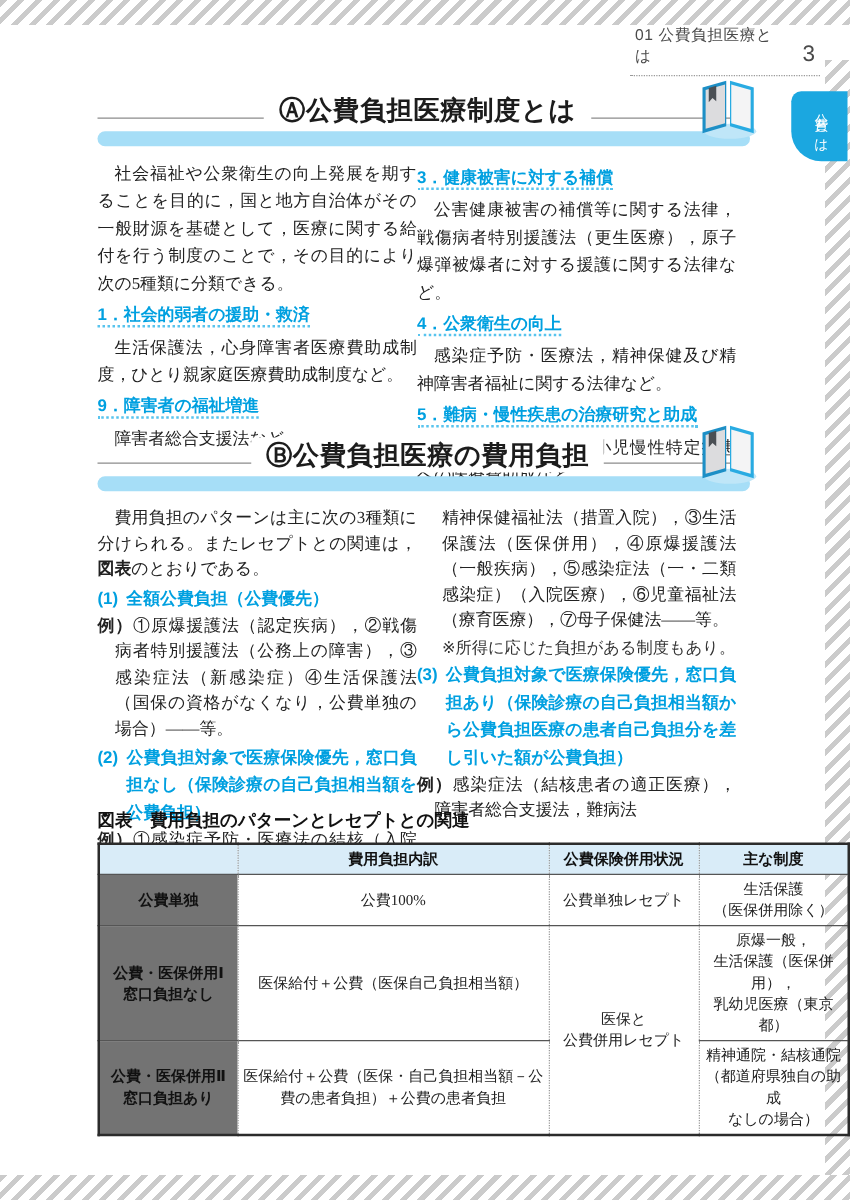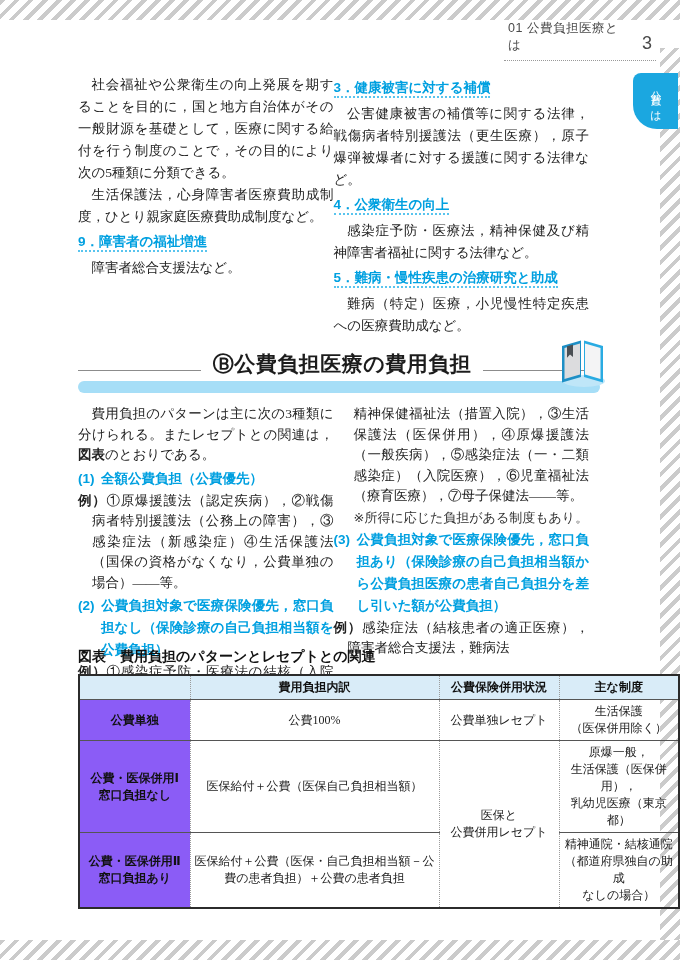--- a/index.html
+++ b/index.html
@@ -68,44 +68,60 @@
   .tbl-title { font-family:"Liberation Sans","DejaVu Sans",sans-serif; font-weight:bold;
     font-size:14px; color:#111; margin-bottom:8px; }
   table { border-collapse:collapse; width:602px; border:2px solid #2b2b2b; table-layout:fixed; }
   col.c1{width:18.5%;} col.c2{width:41.5%;} col.c3{width:20%;} col.c4{width:20%;}
   th,td { border-left:1px dotted #9a9a9a; border-top:1px solid #555;
     font-size:12px; text-align:center; vertical-align:middle;
     padding:3px 4px; white-space:pre-line; line-height:17px; }
   th:first-child, td:first-child { border-left:none; }
   thead th { background:#d9ecf8; font-family:"Liberation Sans","DejaVu Sans",sans-serif;
     font-weight:bold; color:#111; height:24px; border-top:none; }
-  td.rowlabel { background:#8b5cf6; font-family:"Liberation Sans","DejaVu Sans",sans-serif;
+  td.rowlabel { background:#737373; font-family:"Liberation Sans","DejaVu Sans",sans-serif;
     font-weight:bold; color:#111; }
   tr.r1 td { height:40px; } tr.r2 td { height:64px; } tr.r3 td { height:60px; }
 </style>
 </head>
 <body>
 
 <div class="hatch hatch-top"></div>
 <div class="hatch hatch-right"></div>
 <div class="hatch hatch-bottom"></div>
 
 <div class="page-header">
   <span class="chapter-label">01 公費負担医療とは</span>
   <span class="page-number">3</span>
 </div>
 
 <div class="side-tab">
   <span>公費とは</span>
 </div>
 
 <div class="content" id="section-a">
+  <div class="sec-head">
+    <div class="sec-rule"></div>
+    <div class="sec-title-row">
+      <span class="sec-title">Ⓐ公費負担医療制度とは</span>
+    </div>
+    <div class="sec-bar"></div>
+    <svg class="book-icon" viewBox="0 0 46 50">
+      <ellipse cx="24" cy="43" rx="21" ry="6" fill="#bfe6f8"></ellipse>
+      <polygon points="2,8 21,2.5 21,39 2,44.5" fill="#1d8fc6"></polygon>
+      <polygon points="24,2.5 43,8 43,44.5 24,39" fill="#29abe2"></polygon>
+      <polygon points="4.5,10 20,5.5 20,36.5 4.5,41" fill="#dcdcde"></polygon>
+      <polygon points="25,5.5 40.5,10 40.5,41 25,36.5" fill="#f4f4f5"></polygon>
+      <polygon points="7,8.3 13,6.6 13,19 10,16.4 7,19.8" fill="#4a4f54"></polygon>
+    </svg>
+  </div>
   <div class="cols body-text">
     <div class="col">
       <div class="para">社会福祉や公衆衛生の向上発展を期することを目的に，国と地方自治体がその一般財源を基礎として，医療に関する給付を行う制度のことで，その目的により次の5種類に分類できる。</div>
+      <div class="num-h"><span>1．社会的弱者の援助・救済</span></div>
       <div class="para">生活保護法，心身障害者医療費助成制度，ひとり親家庭医療費助成制度など。</div>
       <div class="num-h"><span>9．障害者の福祉増進</span></div>
       <div class="para">障害者総合支援法など。</div>
     </div>
     <div class="col">
       <div class="num-h"><span>3．健康被害に対する補償</span></div>
       <div class="para">公害健康被害の補償等に関する法律，戦傷病者特別援護法（更生医療），原子爆弾被爆者に対する援護に関する法律など。</div>
       <div class="num-h"><span>4．公衆衛生の向上</span></div>
       <div class="para">感染症予防・医療法，精神保健及び精神障害者福祉に関する法律など。</div>
       <div class="num-h"><span>5．難病・慢性疾患の治療研究と助成</span></div>

